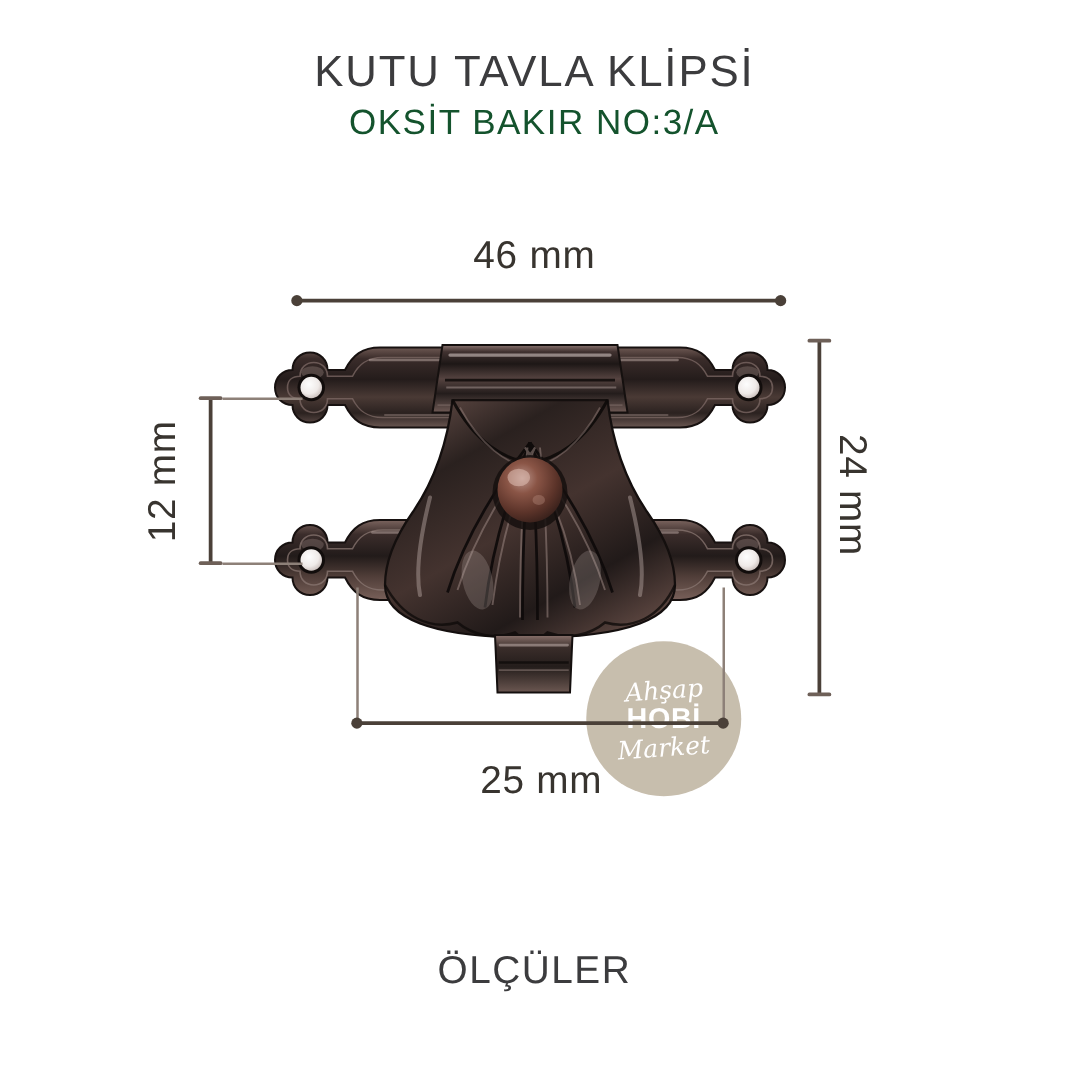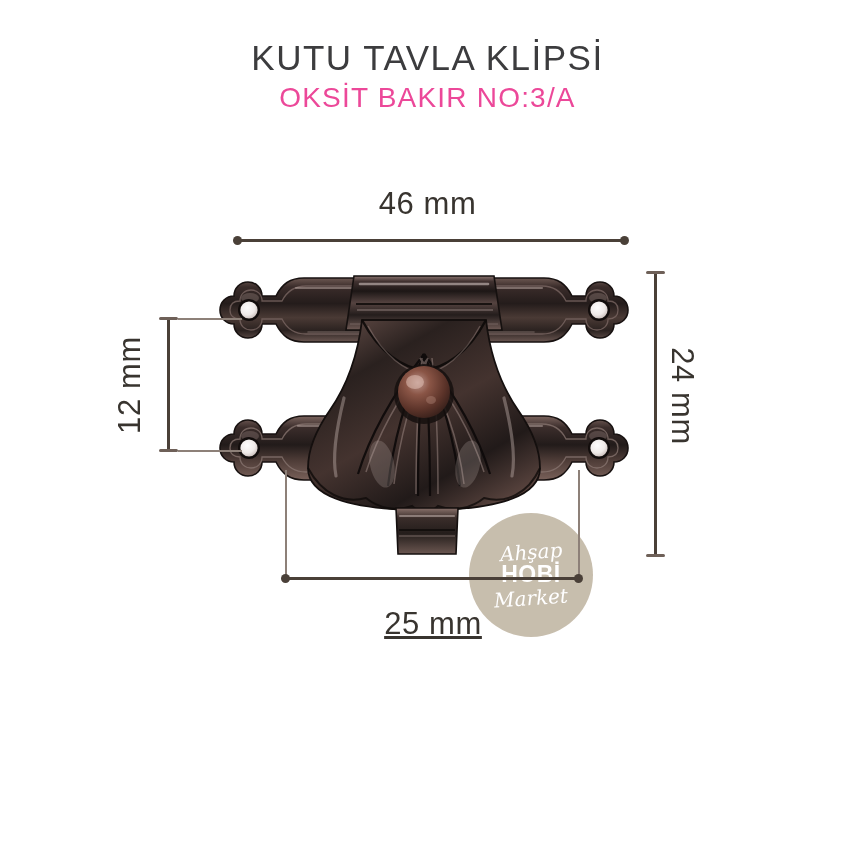--- a/index.html
+++ b/index.html
@@ -31,21 +31,21 @@
     font-size: 35px;
     letter-spacing: 1.5px;
     color: #3c3c3e;
     font-weight: 400;
     line-height: 1.12;
     white-space: nowrap;
   }
   #subtitle {
     font-size: 28px;
     letter-spacing: 1.2px;
-    color: #ec4899;
+    color: #14532d;
     font-weight: 400;
     line-height: 1.2;
     margin-top: 4px;
     white-space: nowrap;
   }
 
   
   #footer-caption {
     position: absolute;
     left: 0;
@@ -426,17 +426,18 @@
     <div class="tcap-h" style="left:646px; top:271px;"></div>
     <div class="tcap-h" style="left:646px; top:554px;"></div>
   </div>
 
   <div>
     <div class="ext-line-v" style="left:285px; top:470px; height:105px;"></div>
     <div class="ext-line-v" style="left:578px; top:470px; height:105px;"></div>
     <div class="dim-line-h" style="left:288px; top:577px; width:292px;"></div>
     <div class="dot-cap" style="left:281px; top:574px;"></div>
     <div class="dot-cap" style="left:574px; top:574px;"></div>
-    <div class="dim-label" style="left:285px; top:606px; width:296px; text-align:center;text-decoration:underline;">25 mm</div>
-  </div>
-
+    <div class="dim-label" style="left:285px; top:606px; width:296px; text-align:center;">25 mm</div>
+  </div>
+
+  <div id="footer-caption">ÖLÇÜLER</div>
 
 </div>
 
 </body></html>

